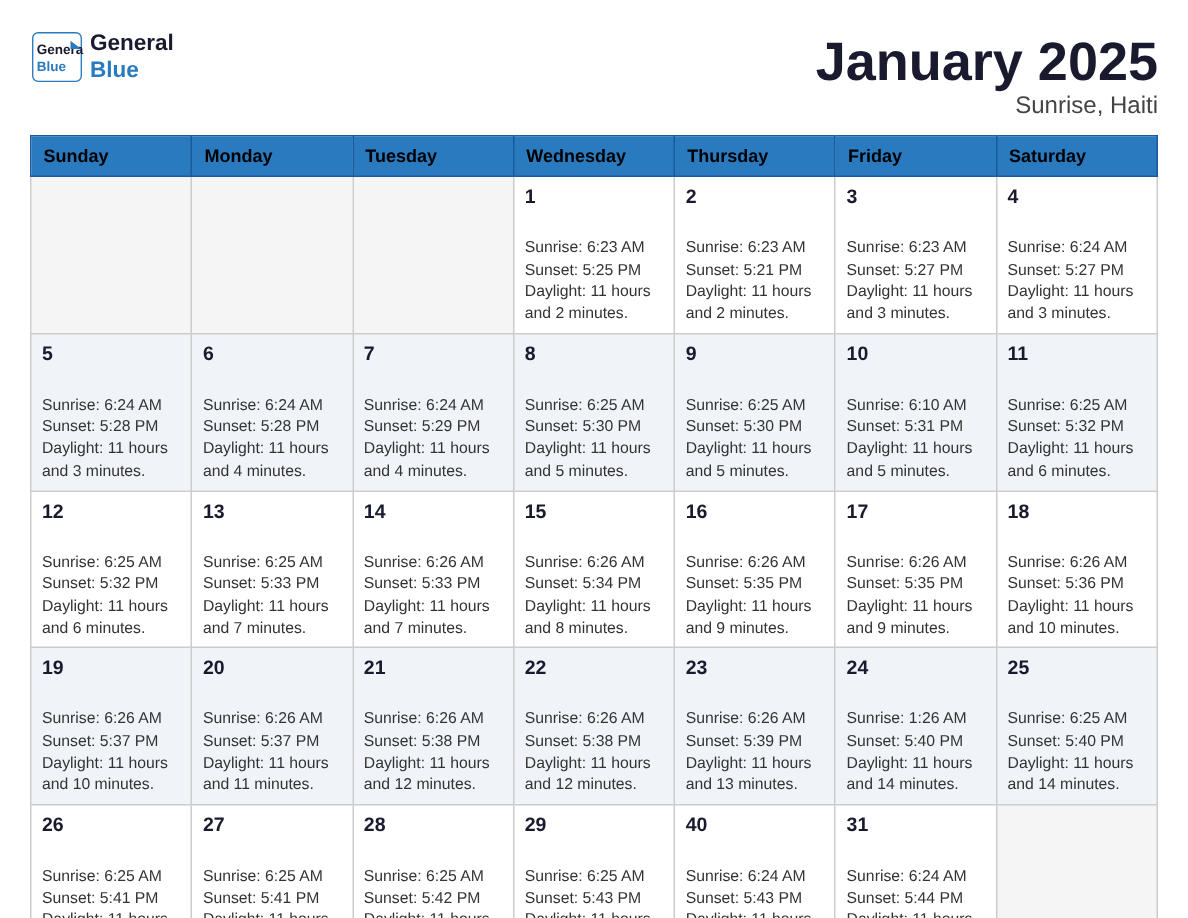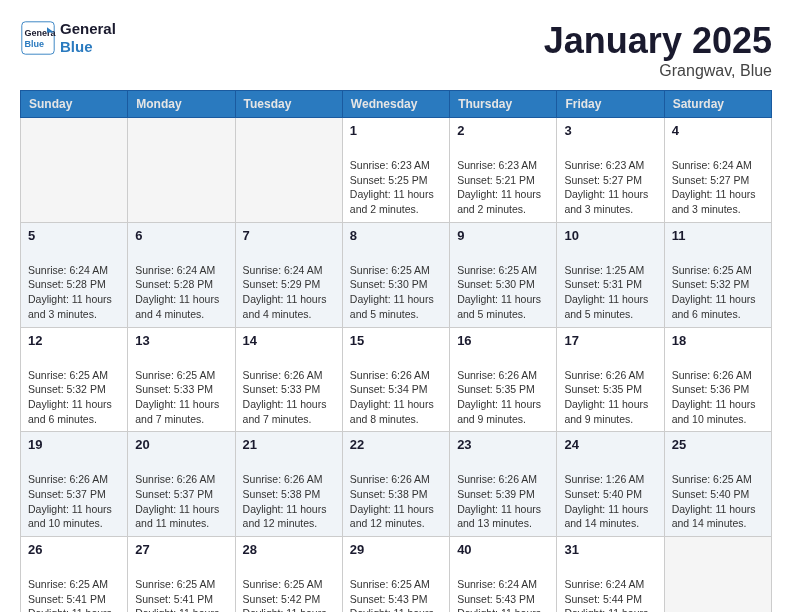--- a/index.html
+++ b/index.html
@@ -37,21 +37,21 @@
       font-size: 16px;
       color: #444;
     }
     .calendar {
       width: 100%;
       border-collapse: collapse;
       font-size: 11px;
     }
     .calendar th {
       background-color: #2a7abf;
-      color: #e5e5e5;
+      color: #000000;
       text-align: left;
       padding: 6px 8px;
       font-size: 12px;
       font-weight: bold;
       border: 1px solid #1a5a9f;
     }
     .calendar td {
       border: 1px solid #ccc;
       vertical-align: top;
       padding: 5px 7px;
@@ -90,21 +90,21 @@
       <text x="5" y="30" font-size="10" font-weight="bold" fill="#2a7abf" font-family="Arial">Blue</text>
       <polygon points="30,8 38,14 30,14" fill="#2a7abf"></polygon>
     </svg>
     <div style="display:flex;flex-direction:column;line-height:1.2;">
       <span style="font-size:15px;font-weight:bold;color:#1a1a2e;">General</span>
       <span style="font-size:15px;font-weight:bold;color:#2a7abf;">Blue</span>
     </div>
   </div>
   <div class="title-section">
     <div class="calendar-title">January 2025</div>
-    <div class="calendar-subtitle">Grangwav, Blue</div>
+    <div class="calendar-subtitle">Sunrise, Haiti</div>
   </div>
 </div>
 
 <table class="calendar">
   <thead>
     <tr>
     <th>Sunday</th>
         <th>Monday</th>
         <th>Tuesday</th>
         <th>Wednesday</th>
@@ -169,21 +169,21 @@
 Daylight: 11 hours and 5 minutes.</div>
         </td>
         <td>
           <div class="day-num">9</div>
           <div class="day-info">Sunrise: 6:25 AM
 Sunset: 5:30 PM
 Daylight: 11 hours and 5 minutes.</div>
         </td>
         <td>
           <div class="day-num">10</div>
-          <div class="day-info">Sunrise: 1:25 AM
+          <div class="day-info">Sunrise: 6:10 AM
 Sunset: 5:31 PM
 Daylight: 11 hours and 5 minutes.</div>
         </td>
         <td>
           <div class="day-num">11</div>
           <div class="day-info">Sunrise: 6:25 AM
 Sunset: 5:32 PM
 Daylight: 11 hours and 6 minutes.</div>
         </td>
       </tr>

